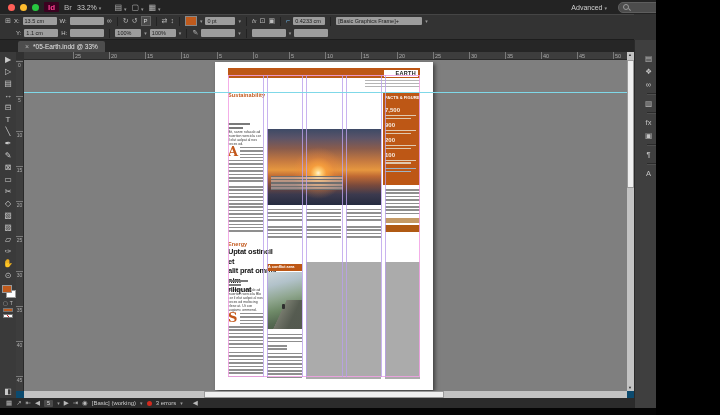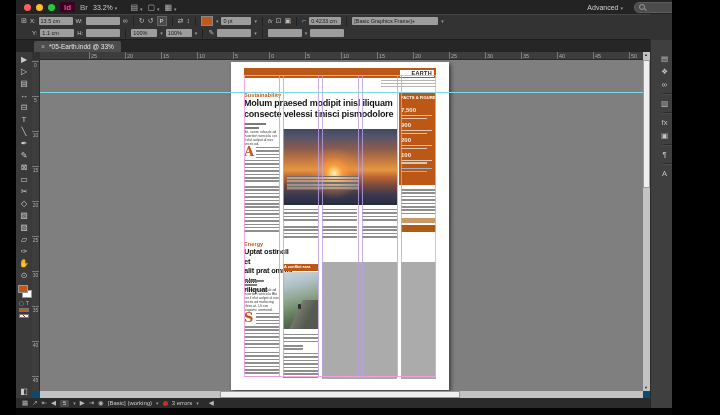--- a/index.html
+++ b/index.html
@@ -1,17 +1,17 @@
 <!DOCTYPE html>
 <html><head>
 <meta charset="utf-8">
 <style>
   html,body{margin:0;padding:0;background:#000;}
   .app{position:relative;width:656px;height:415px;background:#0c4a6e;overflow:hidden;
-       font-family:"Liberation Sans",sans-serif;margin-left:16px;-webkit-font-smoothing:antialiased;}
+       font-family:"Liberation Sans",sans-serif;-webkit-font-smoothing:antialiased;}
   
   .topbar{position:absolute;left:0;top:0;width:720px;height:14px;background:#232323;
           display:flex;align-items:center;gap:5px;padding:0 8px;box-sizing:border-box;}
   .light{width:7px;height:7px;border-radius:50%;flex:none;}
   .id-logo{width:15px;height:10px;background:#3a0220;color:#ff3f93;font-size:8px;font-weight:bold;
            display:flex;align-items:center;justify-content:center;border-radius:1px;flex:none;}
   .tb-item{color:#cfcfcf;font-size:7px;display:flex;align-items:flex-end;gap:2px;}
   .tb-ico{color:#b5b5b5;font-size:8px;}
   .caret{font-size:5px;color:#9a9a9a;}
   .searchbox{margin-left:6px;width:84px;height:9px;background:#4c4c4c;border:1px solid #5e5e5e;border-radius:5px;
@@ -315,22 +315,20 @@
       <div class="cg" style="left:131px"></div>
       <div class="cg" style="left:166px"></div>
       <div class="cg" style="left:170px"></div>
 
       <div class="masthead">
         <span class="earth">EARTH</span>
       </div>
       <div class="mast-lines"></div>
 
       <div class="kicker" style="left:13px;top:30px">Sustainability</div>
-      <div class="headline h1a">Molum praesed modipit inisl iliquam
-consecte velessi tinisci pismodolore</div>
       <div class="bar" style="left:13px;top:61px;width:22px"></div>
       <div class="bar" style="left:13px;top:64.5px;width:15px"></div>
       <div class="intro" style="left:13px;top:68px">Bit, sanre rufacab ad inuertion wercicla cor il elut aolpat al nos neces od.</div>
       <div class="dropcap" style="left:13px;top:84px">A</div>
       <div class="greek" style="left:25px;top:85px;width:23px;height:11px"></div>
       <div class="greek" style="left:13px;top:98px;width:35px;height:24px"></div>
       <div class="greek" style="left:13px;top:124px;width:35px;height:22px"></div>
       <div class="greek" style="left:13px;top:148px;width:35px;height:24px"></div>
 
       <div class="photo-sunset"></div>

